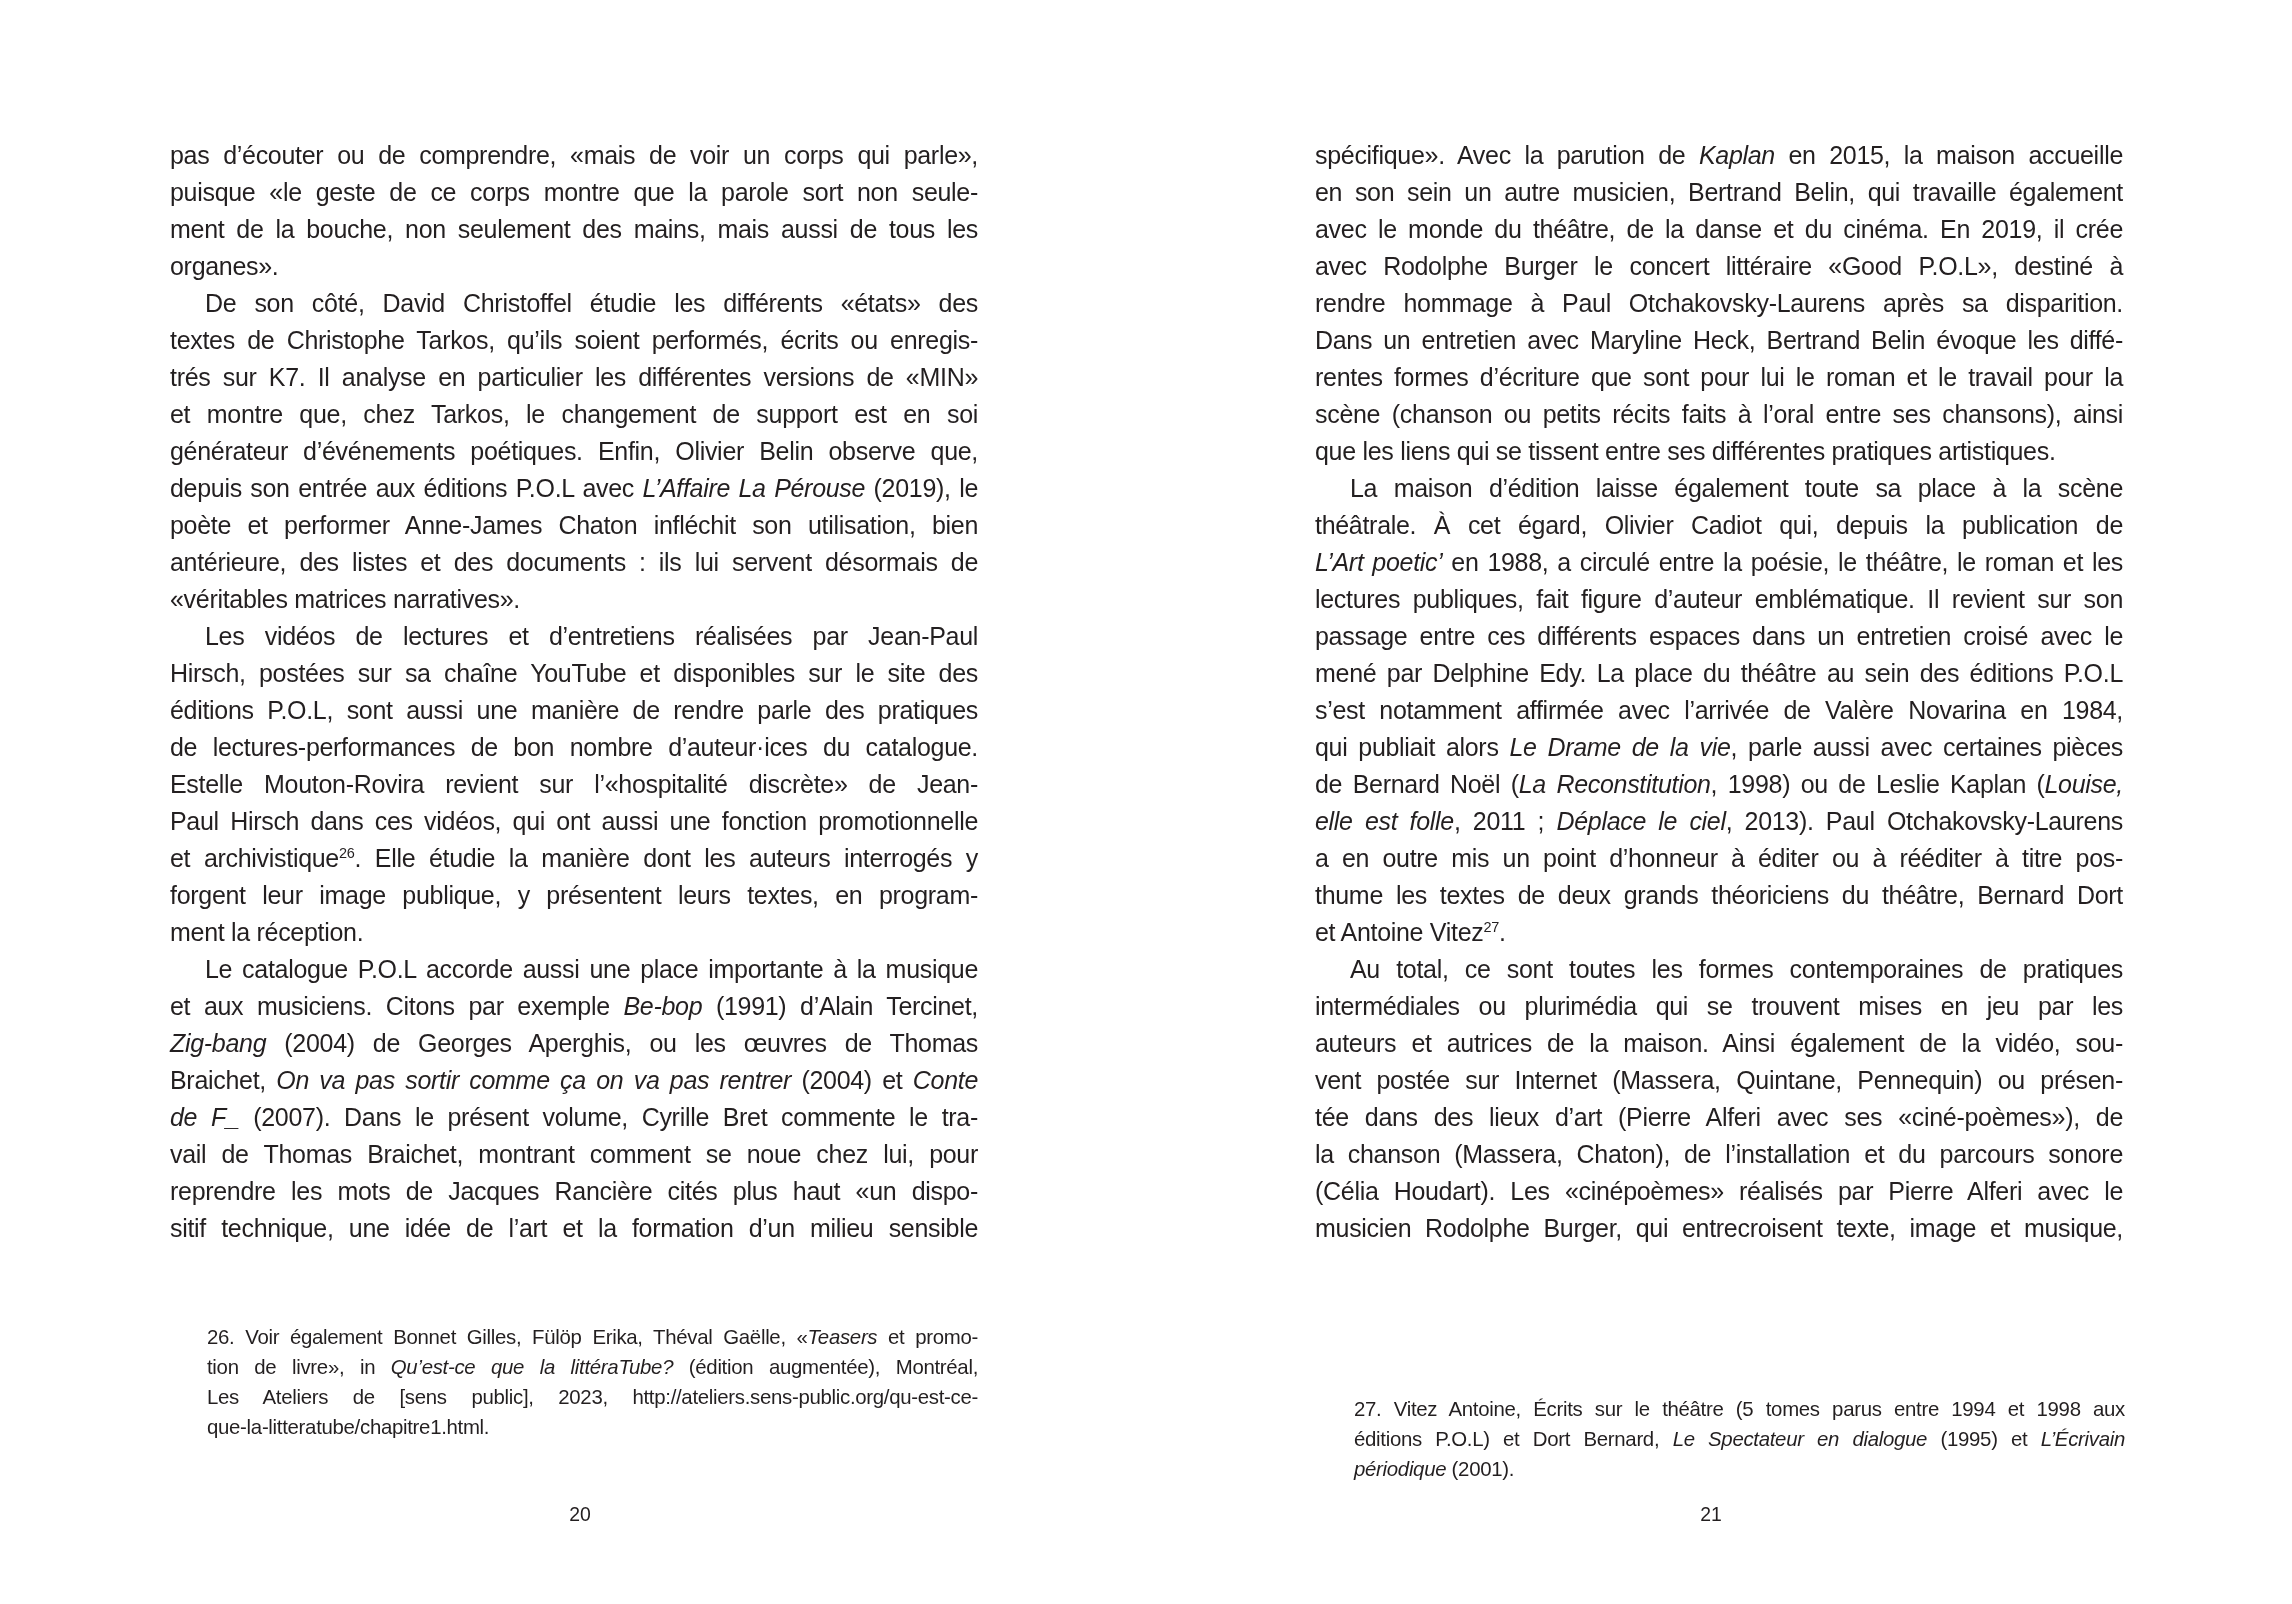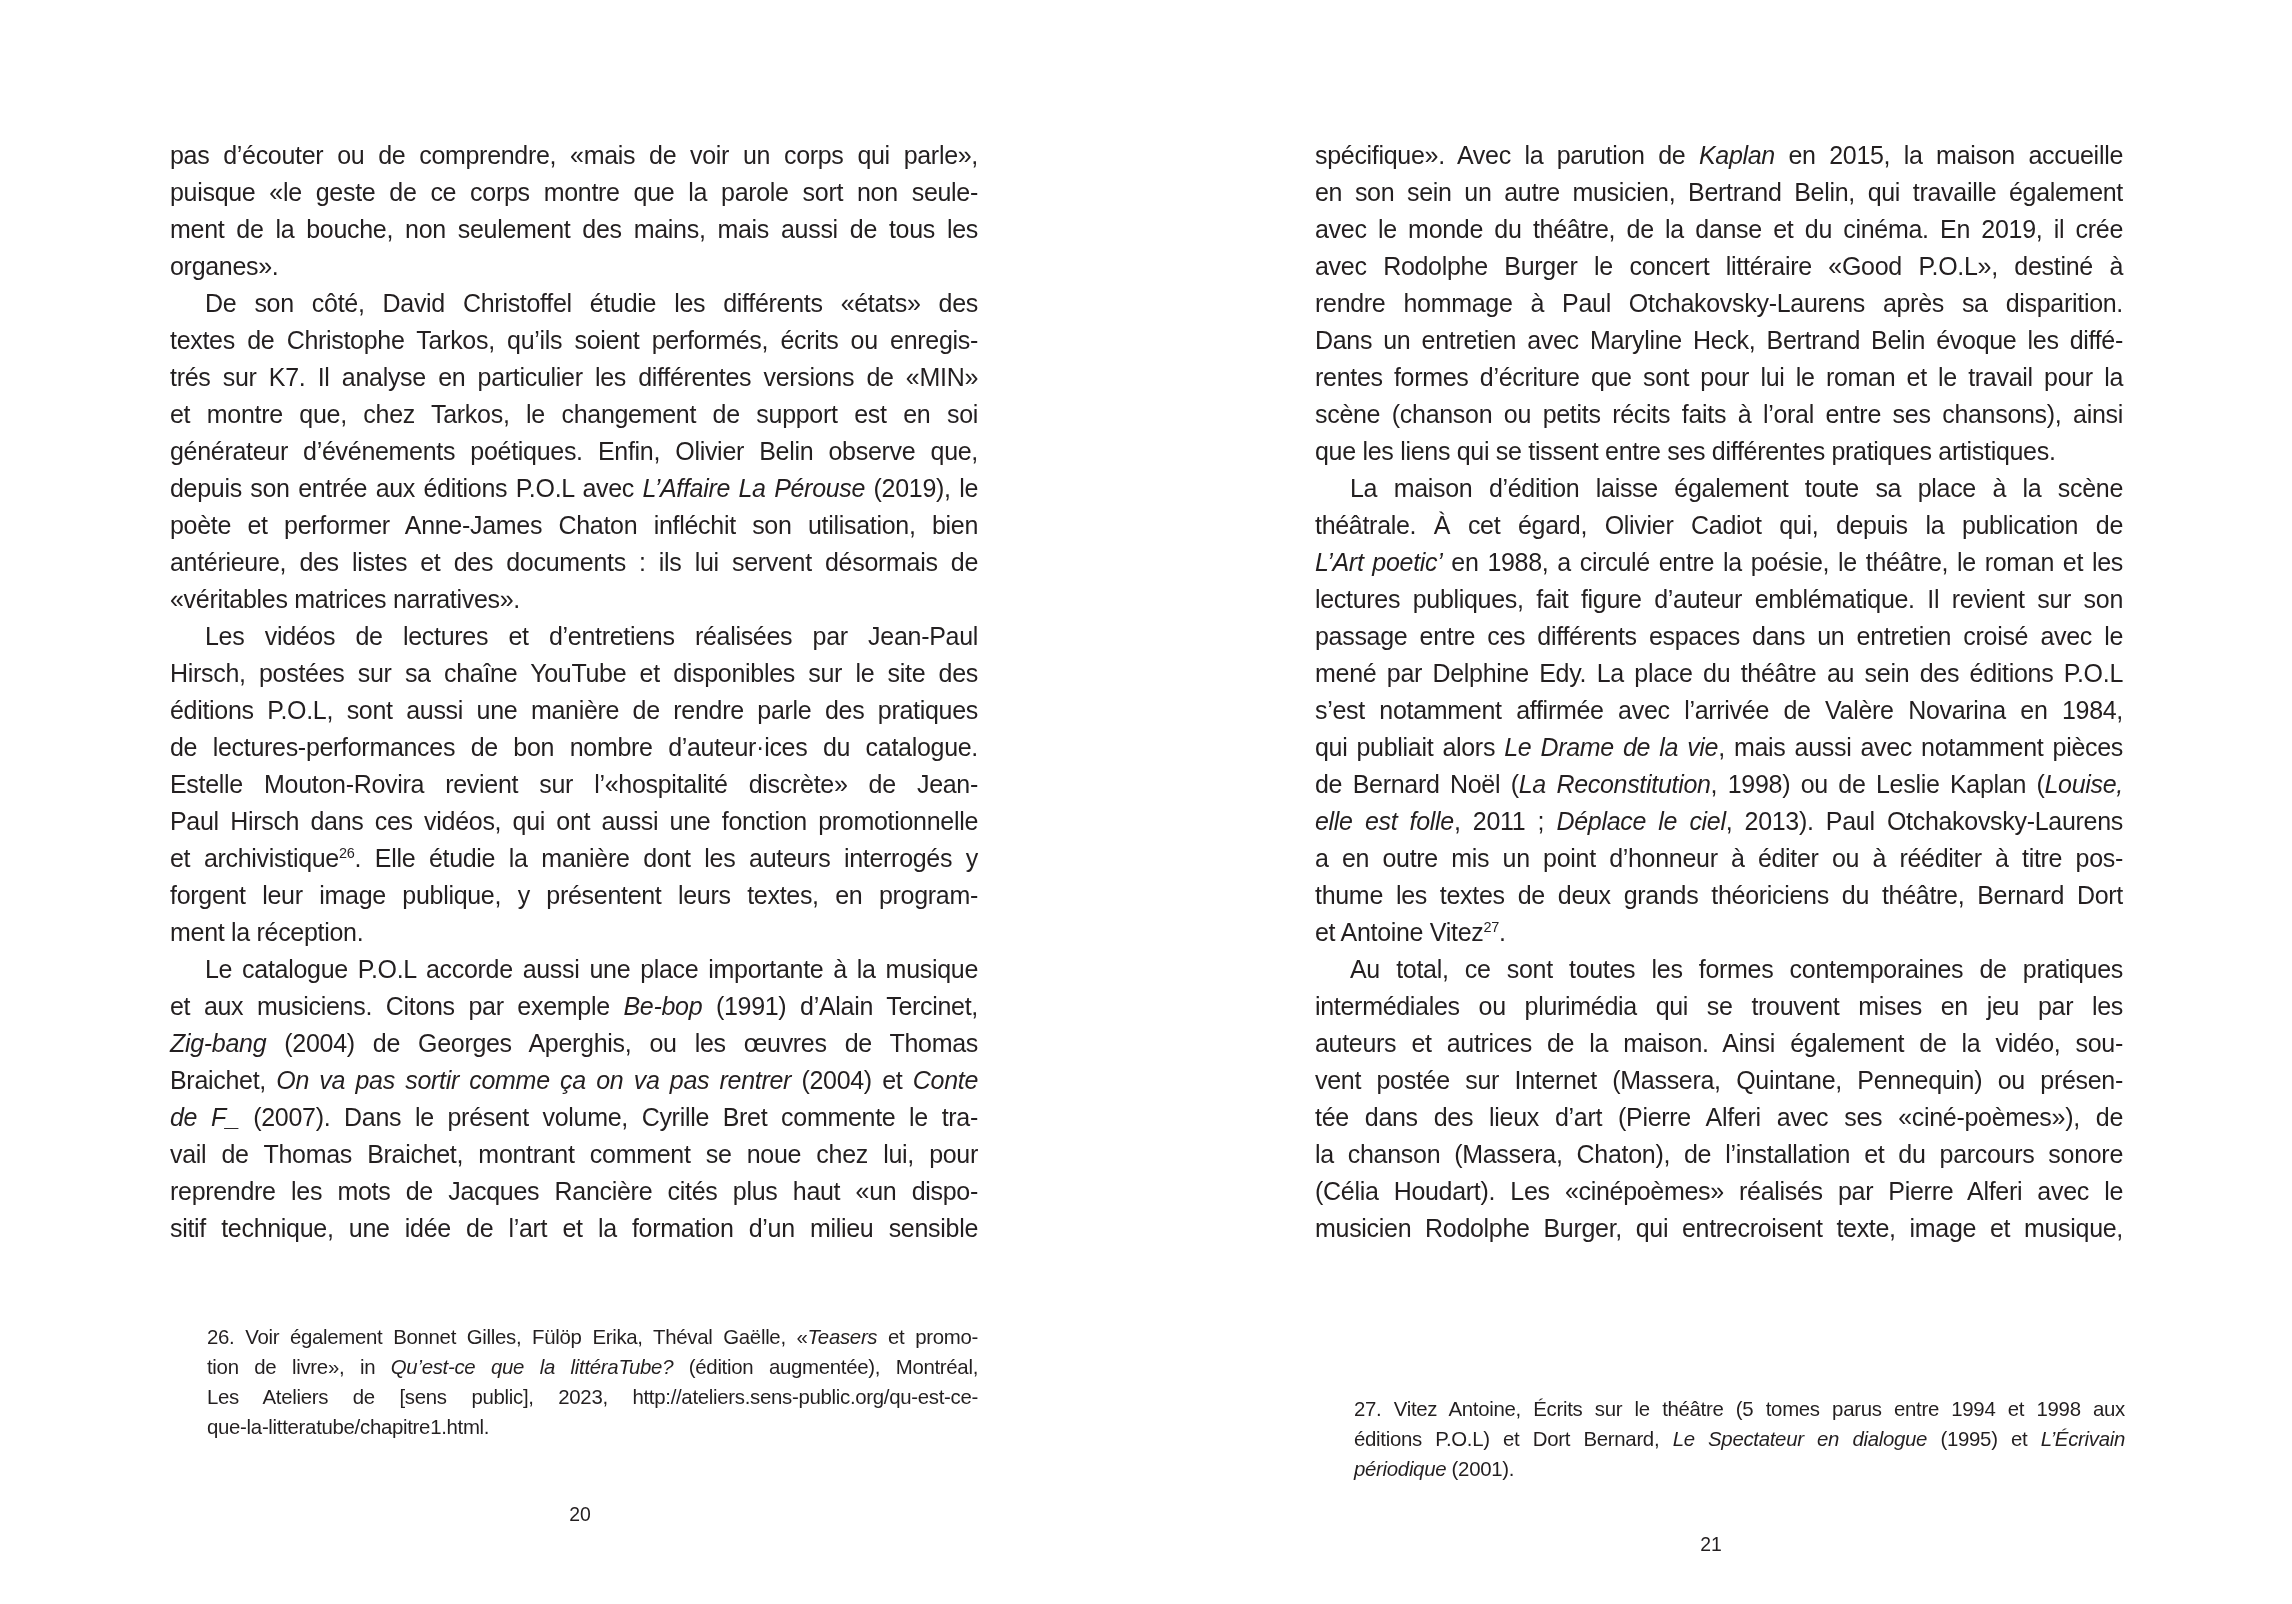--- a/index.html
+++ b/index.html
@@ -34,21 +34,21 @@
   .fn-line {
     height: 30px; line-height: 30px; white-space: nowrap;
     text-align: justify; text-align-last: justify;
   }
   .fn-line.last { text-align-last: left; }
   .folio {
     position: absolute; top: 1503px; width: 116px; text-align: center;
     font-family: "Liberation Sans", sans-serif; font-size: 19.4px; color: #231f20;
   }
   .page-left .folio { left: 522px; }
-  .page-right .folio { left: 507px; margin-top: 30px; }
+  .page-right .folio { left: 507px; }
 </style>
 </head>
 <body>
 
 <div class="page page-left">
   <div class="body-text">
       <div class="line"><span>pas d’écouter ou de comprendre, «mais de voir un corps qui parle»,</span></div>
       <div class="line"><span>puisque «le geste de ce corps montre que la parole sort non seule-</span></div>
       <div class="line"><span>ment de la bouche, non seulement des mains, mais aussi de tous les</span></div>
       <div class="line last"><span>organes».</span></div>
@@ -99,21 +99,21 @@
       <div class="line"><span>rentes formes d’écriture que sont pour lui le roman et le travail pour la</span></div>
       <div class="line"><span>scène (chanson ou petits récits faits à l’oral entre ses chansons), ainsi</span></div>
       <div class="line last"><span>que les liens qui se tissent entre ses différentes pratiques artistiques.</span></div>
       <div class="line indent"><span>La maison d’édition laisse également toute sa place à la scène</span></div>
       <div class="line"><span>théâtrale. À cet égard, Olivier Cadiot qui, depuis la publication de</span></div>
       <div class="line"><i>L’Art poetic’</i><span> en 1988, a circulé entre la poésie, le théâtre, le roman et les</span></div>
       <div class="line"><span>lectures publiques, fait figure d’auteur emblématique. Il revient sur son</span></div>
       <div class="line"><span>passage entre ces différents espaces dans un entretien croisé avec le</span></div>
       <div class="line"><span>mené par Delphine Edy. La place du théâtre au sein des éditions P.O.L</span></div>
       <div class="line"><span>s’est notamment affirmée avec l’arrivée de Valère Novarina en 1984,</span></div>
-      <div class="line"><span>qui publiait alors </span><i>Le Drame de la vie</i><span>, mais aussi avec notamment pièces</span></div>
+      <div class="line"><span>qui publiait alors </span><i>Le Drame de la vie</i><span>, parle aussi avec certaines pièces</span></div>
       <div class="line"><span>de Bernard Noël (</span><i>La Reconstitution</i><span>, 1998) ou de Leslie Kaplan (</span><i>Louise,</i></div>
       <div class="line"><i>elle est folle</i><span>, 2011 ; </span><i>Déplace le ciel</i><span>, 2013). Paul Otchakovsky-Laurens</span></div>
       <div class="line"><span>a en outre mis un point d’honneur à éditer ou à rééditer à titre pos-</span></div>
       <div class="line"><span>thume les textes de deux grands théoriciens du théâtre, Bernard Dort</span></div>
       <div class="line last"><span>et Antoine Vitez</span><sup>27</sup><span>.</span></div>
       <div class="line indent"><span>Au total, ce sont toutes les formes contemporaines de pratiques</span></div>
       <div class="line"><span>intermédiales ou plurimédia qui se trouvent mises en jeu par les</span></div>
       <div class="line"><span>auteurs et autrices de la maison. Ainsi également de la vidéo, sou-</span></div>
       <div class="line"><span>vent postée sur Internet (Massera, Quintane, Pennequin) ou présen-</span></div>
       <div class="line"><span>tée dans des lieux d’art (Pierre Alferi avec ses «ciné-poèmes»), de</span></div>

